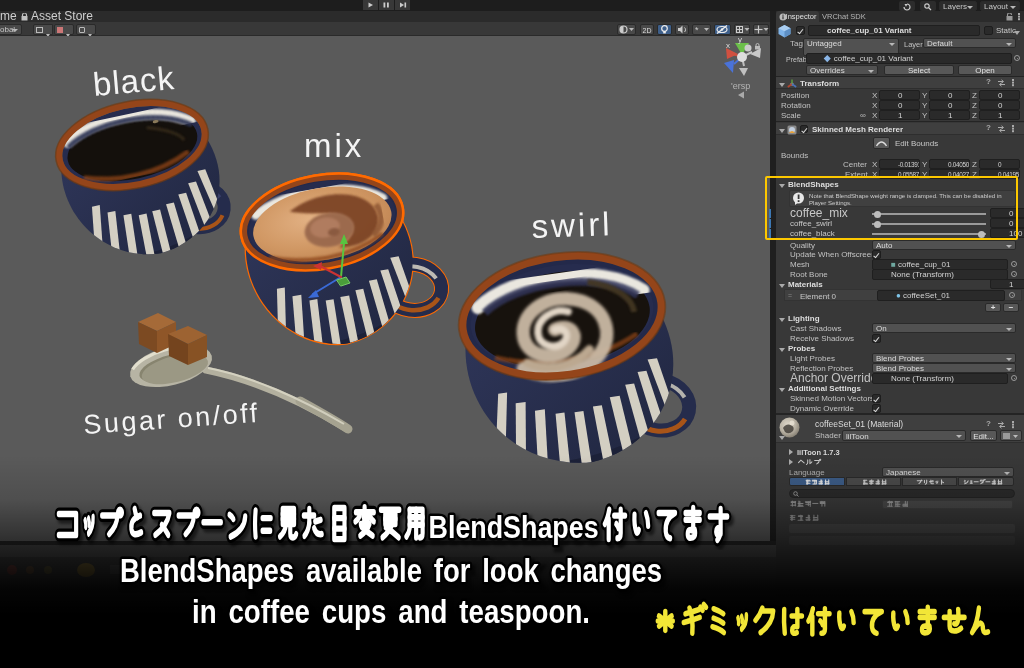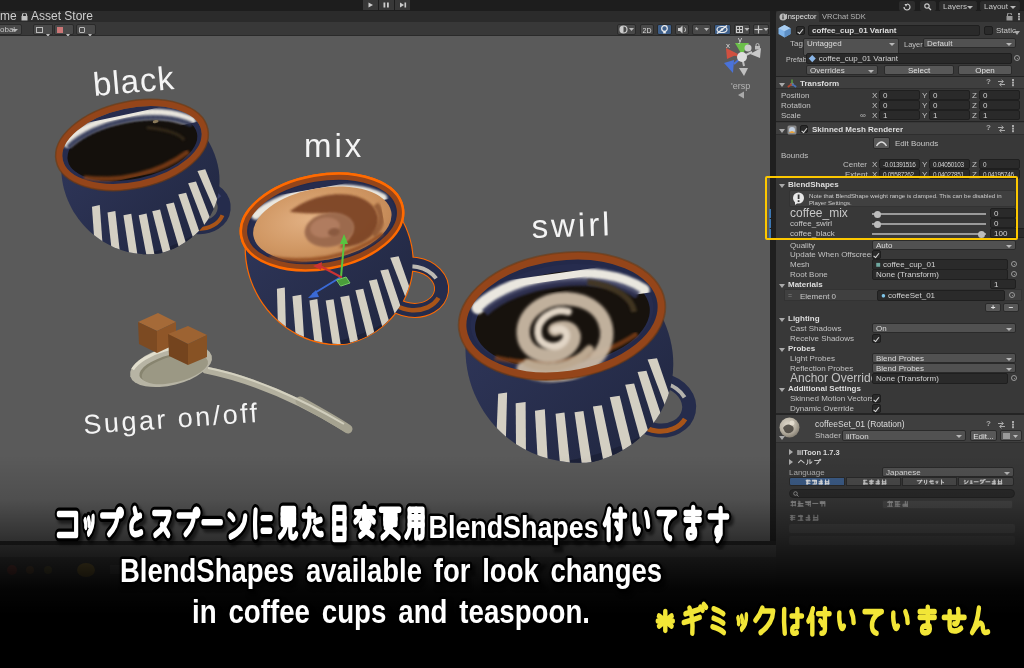--- a/index.html
+++ b/index.html
@@ -1,18 +1,18 @@
 <!DOCTYPE html>
 <html><head><meta charset="utf-8"><style>
 *{margin:0;padding:0;box-sizing:border-box}
 html,body{width:1024px;height:668px;overflow:hidden;background:#111}
 #wrap{position:absolute;top:0;left:0;width:1024px;height:668px;font-family:"Liberation Sans",sans-serif;}
 .a{position:absolute}
 .hdr{color:#dedede;font-size:8px;font-weight:bold}
-.fld{background:#2a2a2a;border:1px solid #1f1f1f;border-radius:2px;color:#d2d2d2;font-size:8px;padding:0 3px;overflow:hidden;white-space:nowrap}
+.fld{background:#2a2a2a;border:1px solid #1f1f1f;border-radius:2px;color:#d2d2d2;font-size:8px;padding:0 18px;overflow:hidden;white-space:nowrap}
 .dd{background:#515151;border:1px solid #2a2a2a;border-radius:2px;color:#dcdcdc;font-size:8px;line-height:9px;padding:0 3px;overflow:hidden;white-space:nowrap}
 .dd:after{content:"";position:absolute;right:3px;top:3.5px;border:3px solid transparent;border-top:3.5px solid #b8b8b8}
 .btn{background:#585858;border:1px solid #2a2a2a;border-radius:2px;color:#e2e2e2;font-size:8px;text-align:center;overflow:hidden}
 .cb{width:9px;height:9px;background:#2a2a2a;border:1px solid #1d1d1d;border-radius:2px}
 .ck{color:#ddd;font-size:9px;line-height:8px;font-weight:bold}
 .tri{width:0;height:0;border:3.5px solid transparent;border-top:4.5px solid #aaa;margin-top:2px}
 .trr{width:0;height:0;border:3.5px solid transparent;border-left:4.5px solid #aaa;margin-left:2px}
 .chk{position:absolute;left:2px;top:0.5px;width:3px;height:5.5px;border:solid #d8d8d8;border-width:0 1.5px 1.5px 0;transform:rotate(38deg)}
 .dar{display:inline-block;width:0;height:0;border:2.6px solid transparent;border-top:3.2px solid #b8b8b8;vertical-align:middle;margin-left:2px}
 .vd{position:absolute;width:1.6px;height:1.6px;background:#aaa;box-shadow:0 2.6px #aaa,0 5.2px #aaa}
@@ -484,21 +484,21 @@
         <radialGradient id="mat" cx="0.4" cy="0.35" r="0.8">
           <stop offset="0" stop-color="#ddd6c8"></stop>
           <stop offset="0.5" stop-color="#b9b2a4"></stop>
           <stop offset="1" stop-color="#6e685c"></stop>
         </radialGradient>
       </defs>
       <circle cx="10.5" cy="10.5" r="10" fill="url(#mat)"></circle>
       <path d="M4,11 Q7,6 12,8 Q16,10 14,14 Q10,18 6,15 Z" fill="#3c3833" opacity="0.8"></path>
       <circle cx="13" cy="6" r="2.5" fill="#e8e2d4" opacity="0.8"></circle>
     </svg>
-<div class="a" style="left:815px;top:419px;width:140px;height:10px;color:#dcdcdc;font-size:8.5px;line-height:10px">coffeeSet_01 (Rotation)</div>
+<div class="a" style="left:815px;top:419px;width:140px;height:10px;color:#dcdcdc;font-size:8.5px;line-height:10px">coffeeSet_01 (Material)</div>
 <div class="a" style="left:986px;top:420px;width:8px;height:8px;color:#aaa;font-size:8px;line-height:8px;font-weight:bold">?</div>
 <svg class="a" style="left:997px;top:421px" width="9" height="8">
       <path d="M1,2.5 h5 M4.5,0.8 L6.5,2.5 L4.5,4.2 M8,5.5 h-5 M4.5,3.8 L2.5,5.5 L4.5,7.2" fill="none" stroke="#aaa" stroke-width="1"></path>
     </svg>
 <div class="a vd" style="left:1012px;top:421px"></div>
 <div class="a tri" style="left:779px;top:434px"></div>
 <div class="a" style="left:815px;top:431px;width:30px;height:9px;color:#c2c2c2;font-size:8px;line-height:9px">Shader</div>
 <div class="a dd" style="left:842px;top:430px;width:124px;height:11px;line-height:11px">lilToon</div>
 <div class="a btn" style="left:970px;top:430px;width:27px;height:11px;line-height:11px">Edit...</div>
 <div class="a btn" style="left:1000px;top:430px;width:22px;height:11px"></div>

